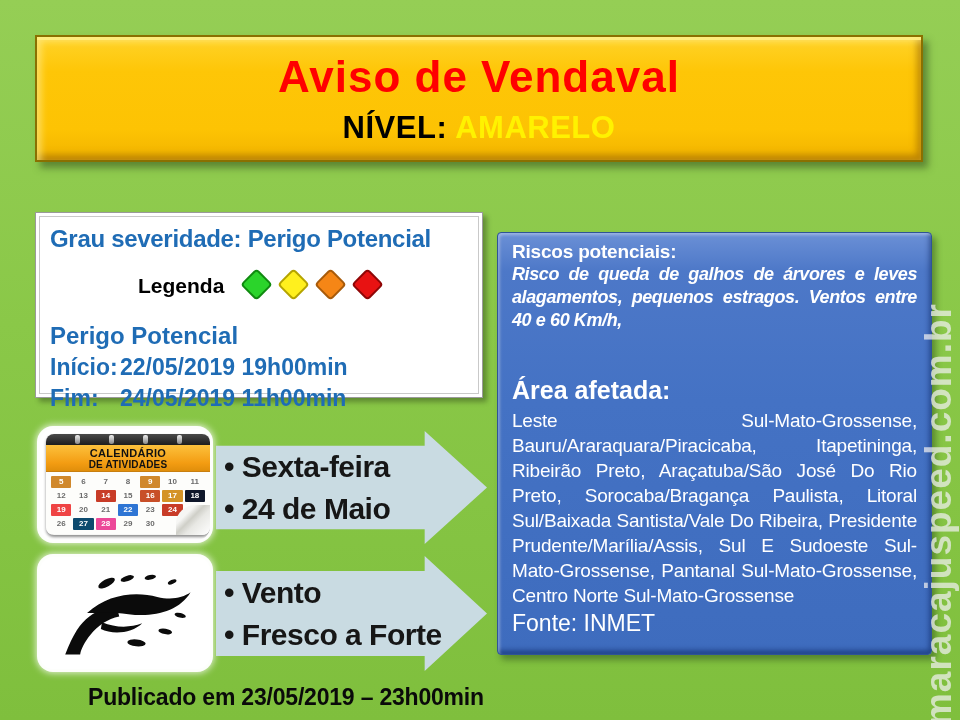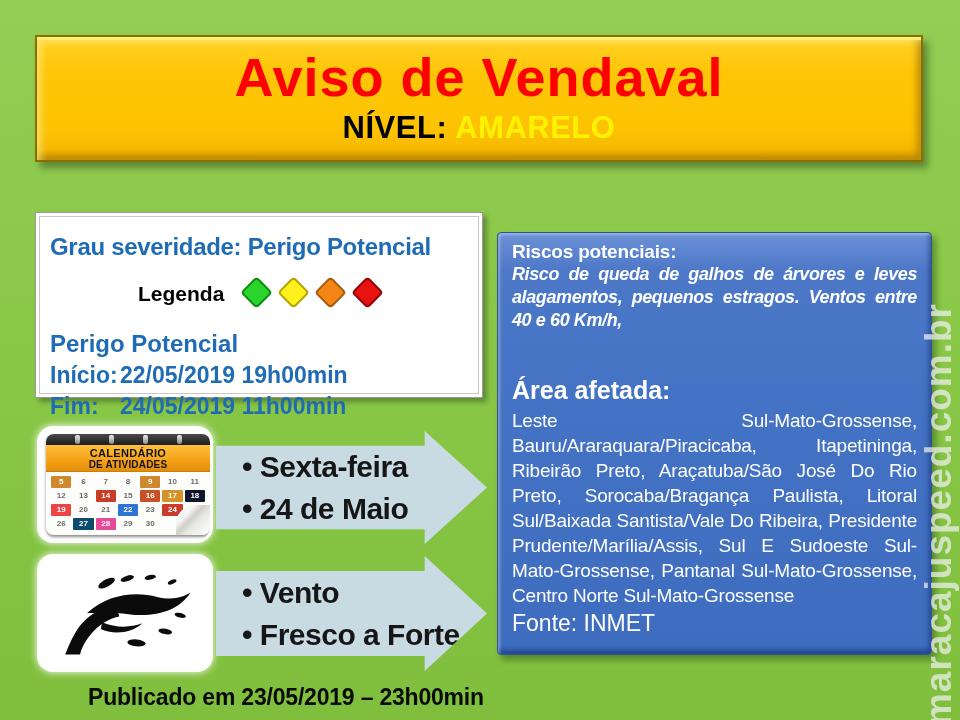--- a/index.html
+++ b/index.html
@@ -18,37 +18,37 @@
     background:linear-gradient(180deg,#FFD329 0%,#FEC607 28%,#FDC303 75%,#F2B400 100%);
     border:2px solid #8a7000;
     box-shadow: inset 0 3px 0 rgba(255,238,130,.9),
                 inset 4px 4px 7px rgba(255,240,150,.65),
                 inset -4px -5px 7px rgba(140,90,0,.55),
                 5px 6px 7px rgba(45,70,25,.5);
     text-align:center;
   }
   .banner-title {
     margin-top:10px;
-    font-size:54px; font-weight:bold; color:#FF0000;
+    font-size:44px; font-weight:bold; color:#FF0000;
     letter-spacing:1px; line-height:60px;
   }
   .banner-sub { font-size:31px; font-weight:bold; color:#000; line-height:42px; letter-spacing:.5px; }
   .banner-sub .level { color:#FFF200; }
 
   
   .severity-box {
     left:35px; top:212px; width:448px; height:186px;
     background:#fff;
     border:1px solid #9a9a9a;
     box-shadow: inset 0 0 0 3px #ffffff, inset 0 0 0 4px #c9c9c9,
                 4px 4px 5px rgba(0,0,0,.3);
     padding:12px 14px 0 14px;
     color:#1F6CB5;
   }
-  .severity-heading { font-size:24px; font-weight:bold; letter-spacing:-.3px;margin-top:8px; }
+  .severity-heading { font-size:24px; font-weight:bold; letter-spacing:-.3px; }
   .legend-row { margin:11px 0 0 88px; display:flex; align-items:center; height:44px; }
   .legend-label { font-size:21px; font-weight:bold; color:#000; margin-right:14px; }
   .diamond {
     width:23px; height:23px; transform:rotate(45deg);
     border:2px solid; border-radius:4px; display:inline-block; margin:0 7px;
   }
   .severity-level { font-size:24px; font-weight:bold; margin-top:14px; }
   .sev-line { font-size:23px; font-weight:600; margin-top:4px; display:flex; }
   .sev-line .lbl { min-width:70px; }
 
@@ -109,21 +109,21 @@
   }
 
   
   .wind-svg { width:150px; height:92px; }
 
   
   .arrow {
     background:#C9DBE2;
     clip-path:polygon(0% 13%, 77% 13%, 77% 0%, 100% 50%, 77% 100%, 77% 87%, 0% 87%);
     display:flex; flex-direction:column; justify-content:center;
-    padding-left:26px;
+    padding-left:8px;
   }
   .arrow1 { left:216px; top:431px; width:271px; height:113px; }
   .arrow2 { left:216px; top:556px; width:271px; height:115px; }
   .arrow-line { font-size:30px; font-weight:bold; color:#161616; line-height:42px; white-space:nowrap; letter-spacing:-.5px; }
 
   
   .footer { left:88px; top:684px; font-size:23px; font-weight:bold; color:#0a0a0a; letter-spacing:-.2px; }
 
   
   .watermark {

